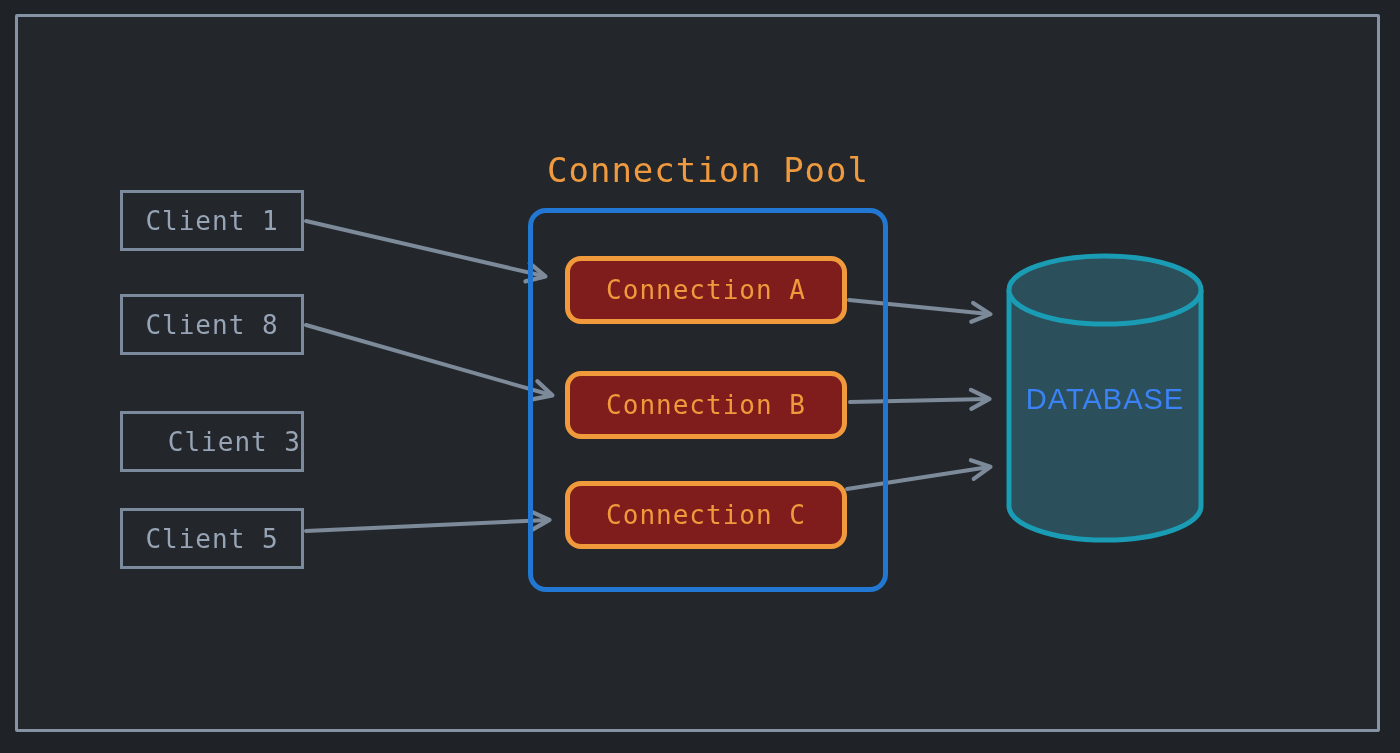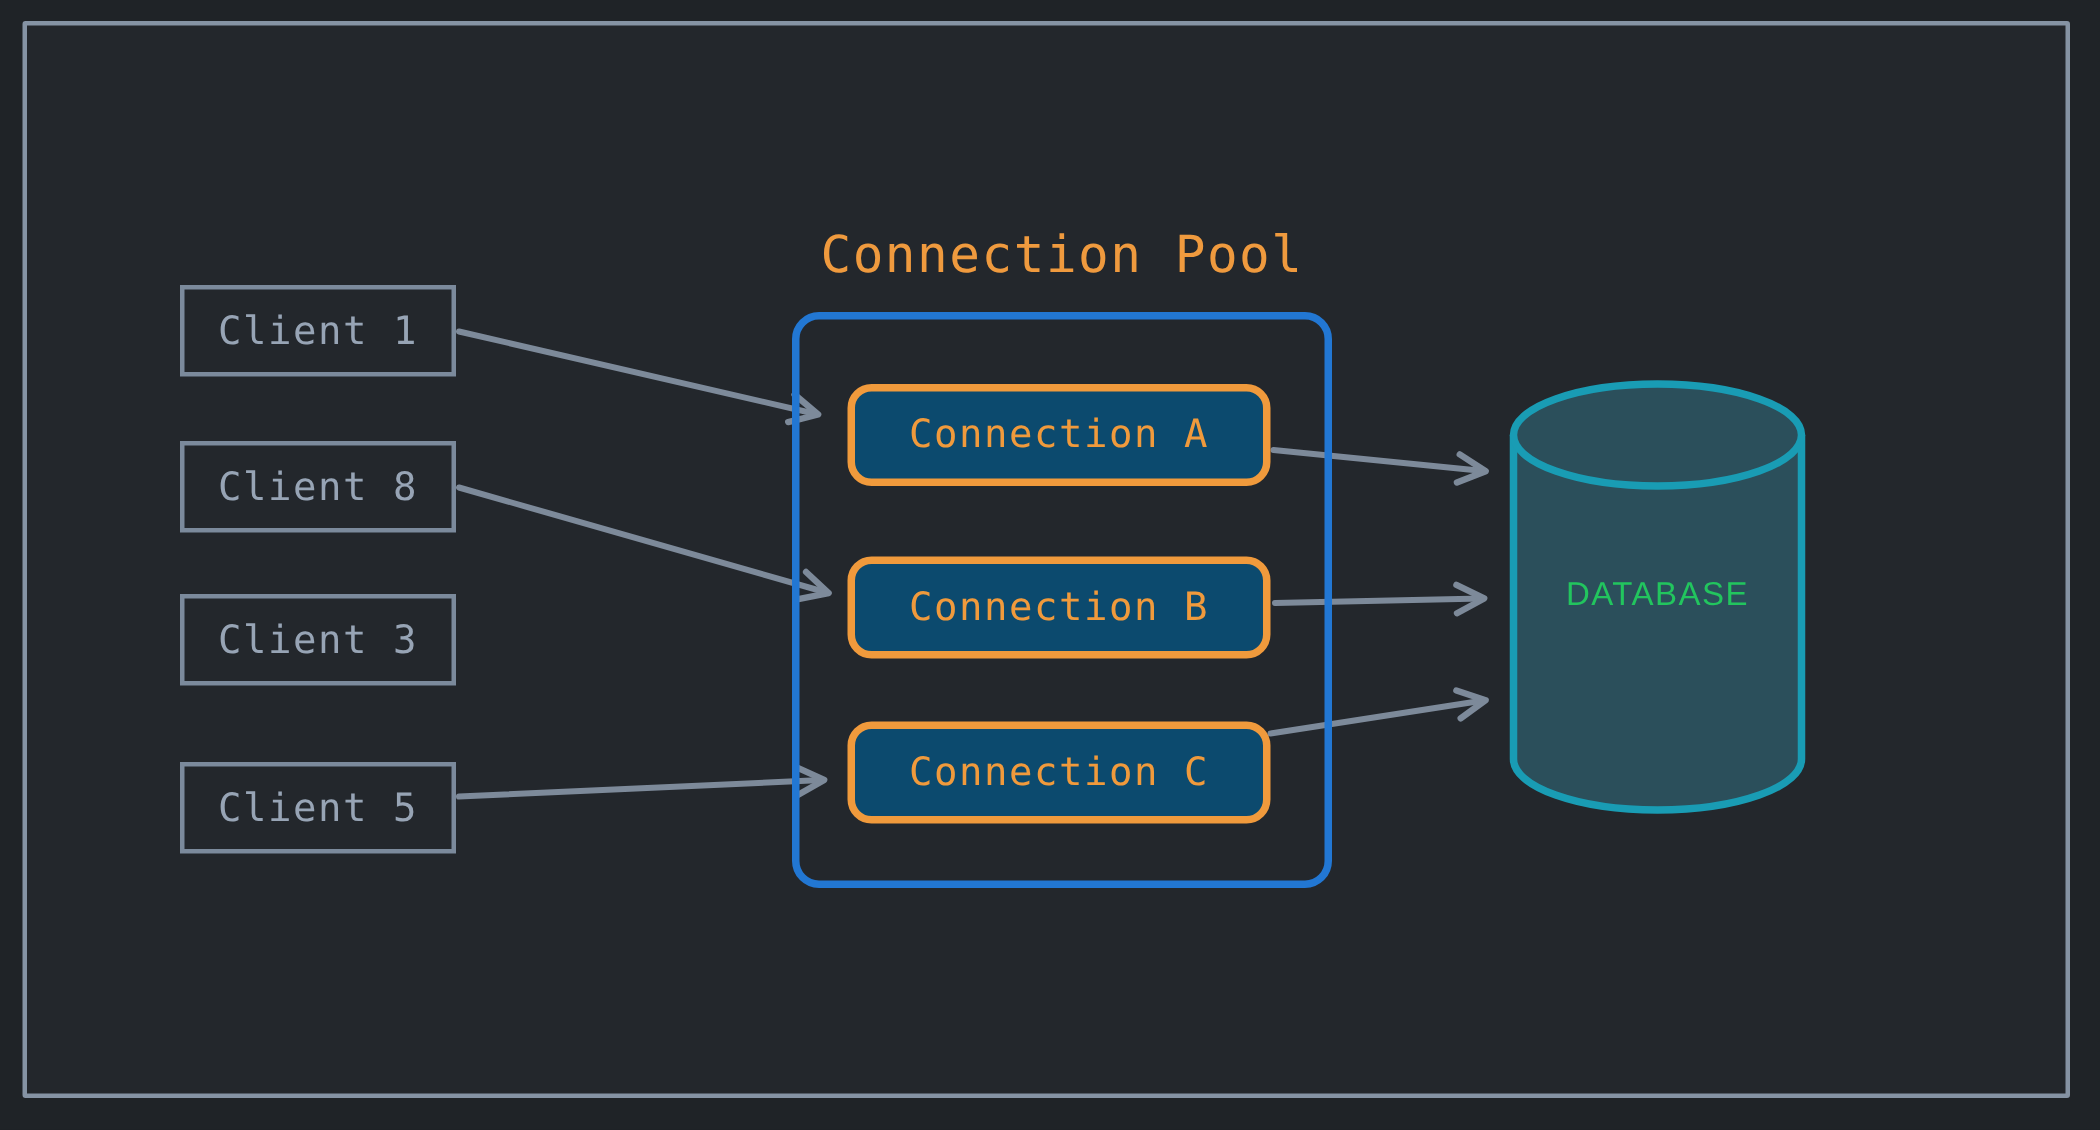--- a/index.html
+++ b/index.html
@@ -29,21 +29,21 @@
     width: 184px; height: 61px;
     border: 3px solid #7b8a9c;
     box-sizing: border-box;
     display: flex; align-items: center; justify-content: center;
     color: #97a4b5;
     font-size: 26px;
     letter-spacing: 1px;
   }
   .client-1 { top: 190px; }
   .client-2 { top: 294px; }
-  .client-3 { top: 396px; }
+  .client-3 { top: 411px; justify-content: flex-end; }
   .client-4 { top: 508px; }
 
   .pool-title {
     position: absolute;
     left: 528px; top: 150px;
     width: 360px;
     text-align: center;
     color: #ef9a3e;
     font-size: 34px;
     letter-spacing: 1px;
@@ -55,21 +55,21 @@
     width: 360px; height: 384px;
     border: 5px solid #2277d3;
     border-radius: 18px;
     box-sizing: border-box;
   }
 
   .conn {
     position: absolute;
     left: 565px;
     width: 282px; height: 68px;
-    background: #0c4a6e;
+    background: #7f1d1d;
     border: 5px solid #f09a3c;
     border-radius: 16px;
     box-sizing: border-box;
     display: flex; align-items: center; justify-content: center;
     color: #f09a3c;
     font-size: 26px;
     letter-spacing: 1px;
   }
   .conn-a { top: 256px; }
   .conn-b { top: 371px; }
@@ -80,22 +80,22 @@
     left: 0; top: 0;
     width: 1400px; height: 753px;
     pointer-events: none;
   }
 
   .db-label {
     position: absolute;
     left: 1009px; top: 383px;
     width: 192px;
     text-align: center;
-    color: #22c55e;
-    font-size: 22px;
+    color: #3b82f6;
+    font-size: 29px;
     font-family: "Liberation Sans", sans-serif;
     letter-spacing: 1px;
   }
 </style>
 </head>
 <body>
 
 <div class="canvas">
 
   <div class="frame"></div>

